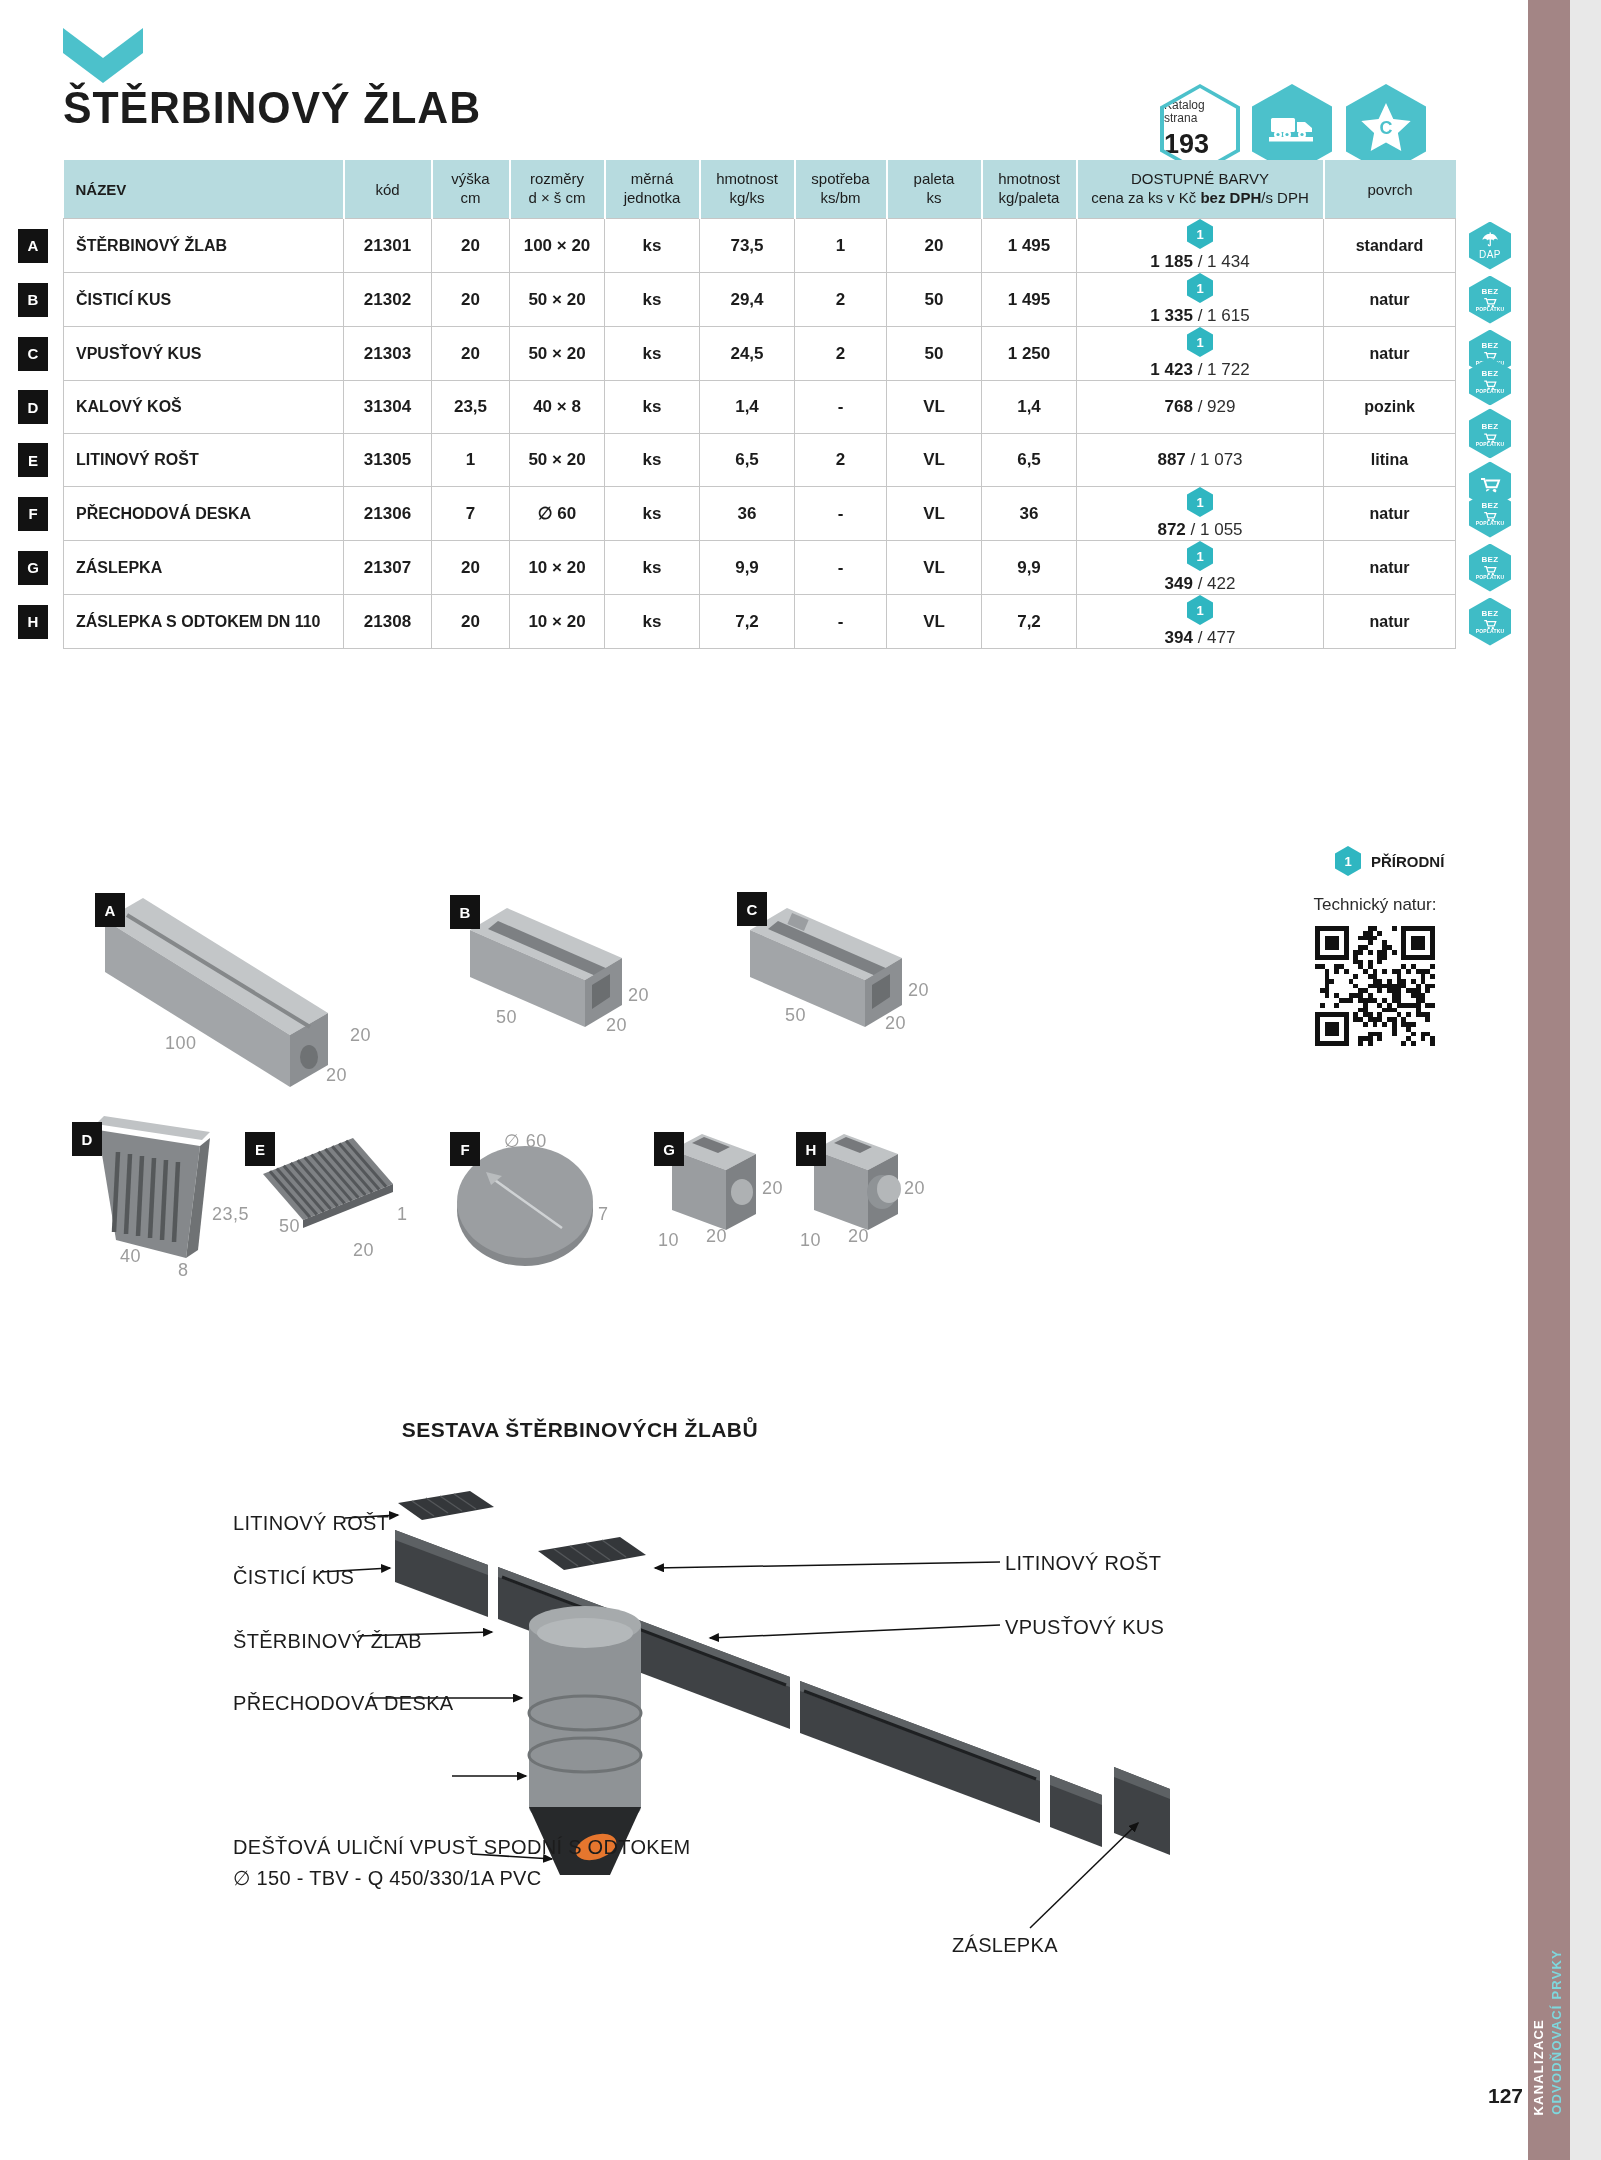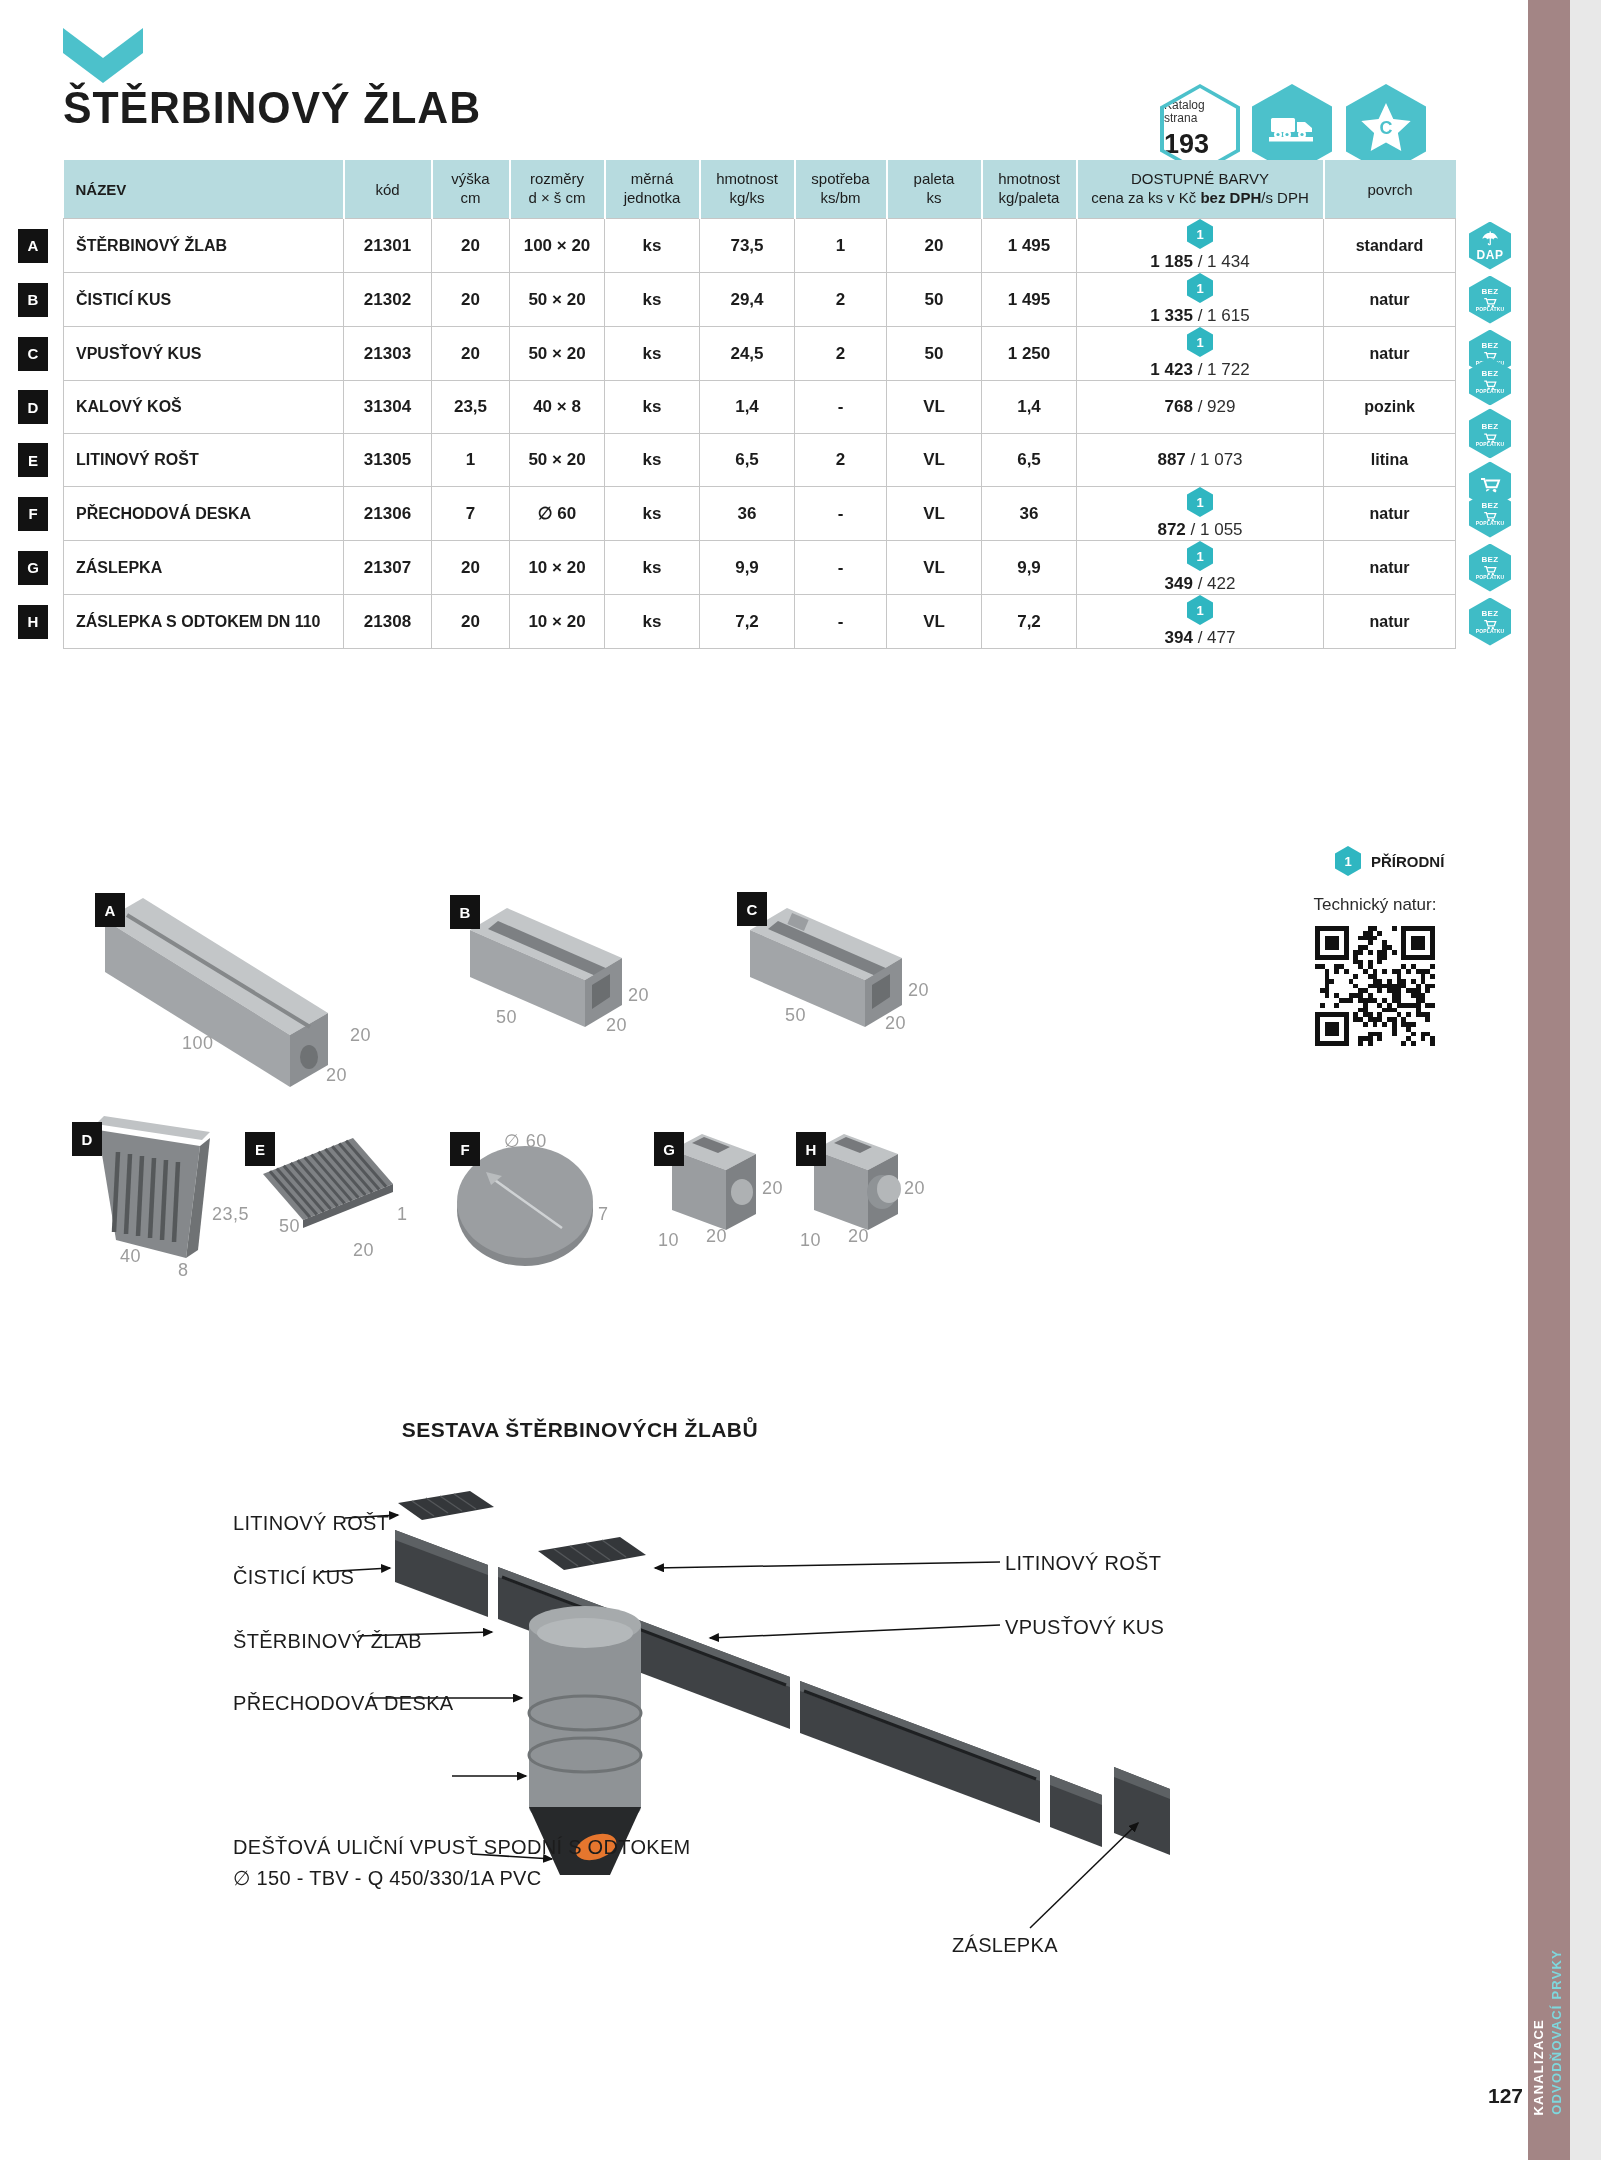--- a/index.html
+++ b/index.html
@@ -32,21 +32,21 @@
               align-items:center;justify-content:center;}
   .barvy-wrap{display:flex;flex-direction:column;align-items:center;justify-content:center;gap:3px;}
   .color-hex{width:26px;height:30px;background:#2fb6c1;color:#fff;font-size:13px;font-weight:bold;
              display:flex;align-items:center;justify-content:center;}
   .price .p2{font-weight:normal;color:#2e2e2e;}
   .row-icons{position:absolute;right:-56px;top:50%;transform:translateY(-50%);
              display:flex;flex-direction:column;gap:3px;align-items:center;}
   .ticon{width:42px;height:48px;background:#3fbcc6;color:#fff;display:flex;flex-direction:column;
          align-items:center;justify-content:center;line-height:1;flex:0 0 auto;}
   .ticon .umb{font-size:18px;}
-  .ticon .dap-t{font-size:12px;font-weight:bold;margin-top:1px;letter-spacing:.5px;}
+  .ticon .dap-t{font-size:10px;font-weight:normal;margin-top:1px;letter-spacing:.5px;}
   .ticon .bez-t{font-size:8px;font-weight:bold;letter-spacing:.3px;}
   .ticon .bez-c{height:11px;}
   .ticon .bez-b{font-size:5px;font-weight:bold;letter-spacing:.2px;}
   
   .legend{position:absolute;left:1335px;top:846px;display:flex;align-items:center;gap:10px;}
   .legend .lbl{font-size:15px;font-weight:bold;}
   .techlist{position:absolute;left:1300px;top:895px;width:150px;text-align:center;font-size:17px;color:#2b2b2b;}
   .qr{position:absolute;left:1315px;top:926px;}
   
   .diag{position:absolute;}
@@ -592,21 +592,21 @@
 
   <div class="diag" style="left:60px;top:885px;width:350px;height:215px">
     <span class="letter-hex diag-hex" style="left:35px;top:8px">A</span>
     <svg width="350" height="215">
       <polygon points="45,35 230,150 268,128 83,13" fill="#c3c6c8"></polygon>
       <polygon points="45,35 230,150 230,202 45,87" fill="#a2a5a8"></polygon>
       <polygon points="230,150 268,128 268,180 230,202" fill="#8c8f92"></polygon>
       <line x1="67" y1="30" x2="250" y2="142" stroke="#85888a" stroke-width="4"></line>
       <ellipse cx="249" cy="172" rx="9" ry="12" fill="#6f7274"></ellipse>
     </svg>
-    <span class="dim" style="left:122px;top:148px">100</span>
+    <span class="dim" style="left:105px;top:148px">100</span>
     <span class="dim" style="left:290px;top:140px">20</span>
     <span class="dim" style="left:266px;top:180px">20</span>
   </div>
 
   <div class="diag" style="left:430px;top:885px;width:250px;height:160px">
     <span class="letter-hex diag-hex" style="left:20px;top:10px">B</span>
     <svg width="250" height="160">
       <polygon points="40,45 155,95 192,73 77,23" fill="#c3c6c8"></polygon>
       <polygon points="58,44 168,92 178,84 68,36" fill="#7d8083"></polygon>
       <polygon points="40,45 155,95 155,142 40,92" fill="#a2a5a8"></polygon>

